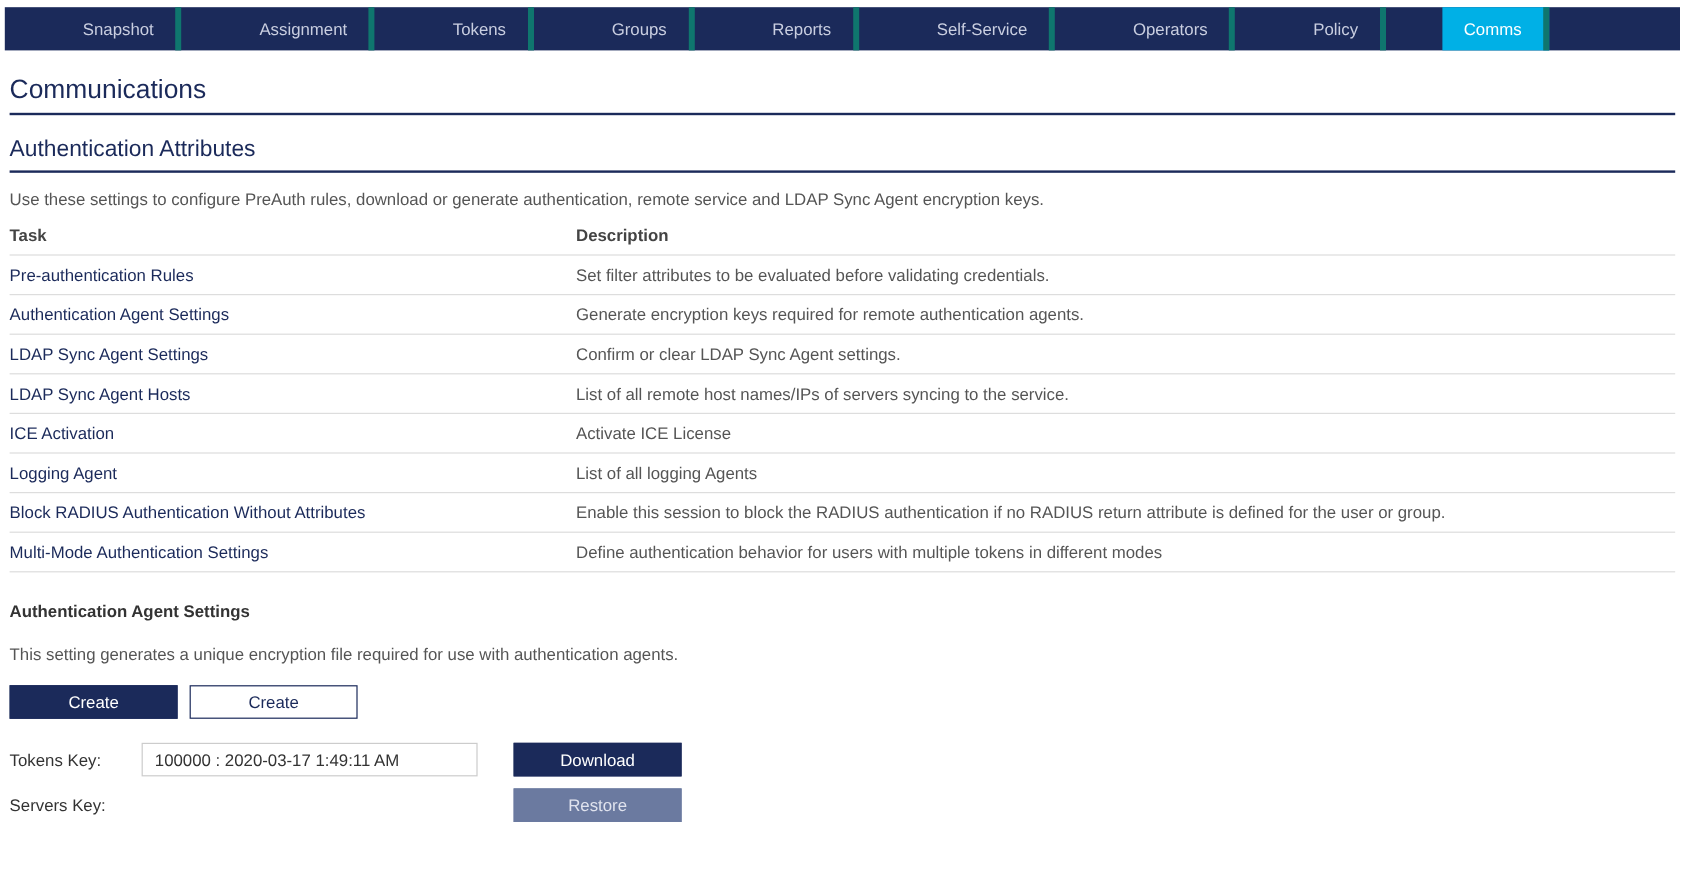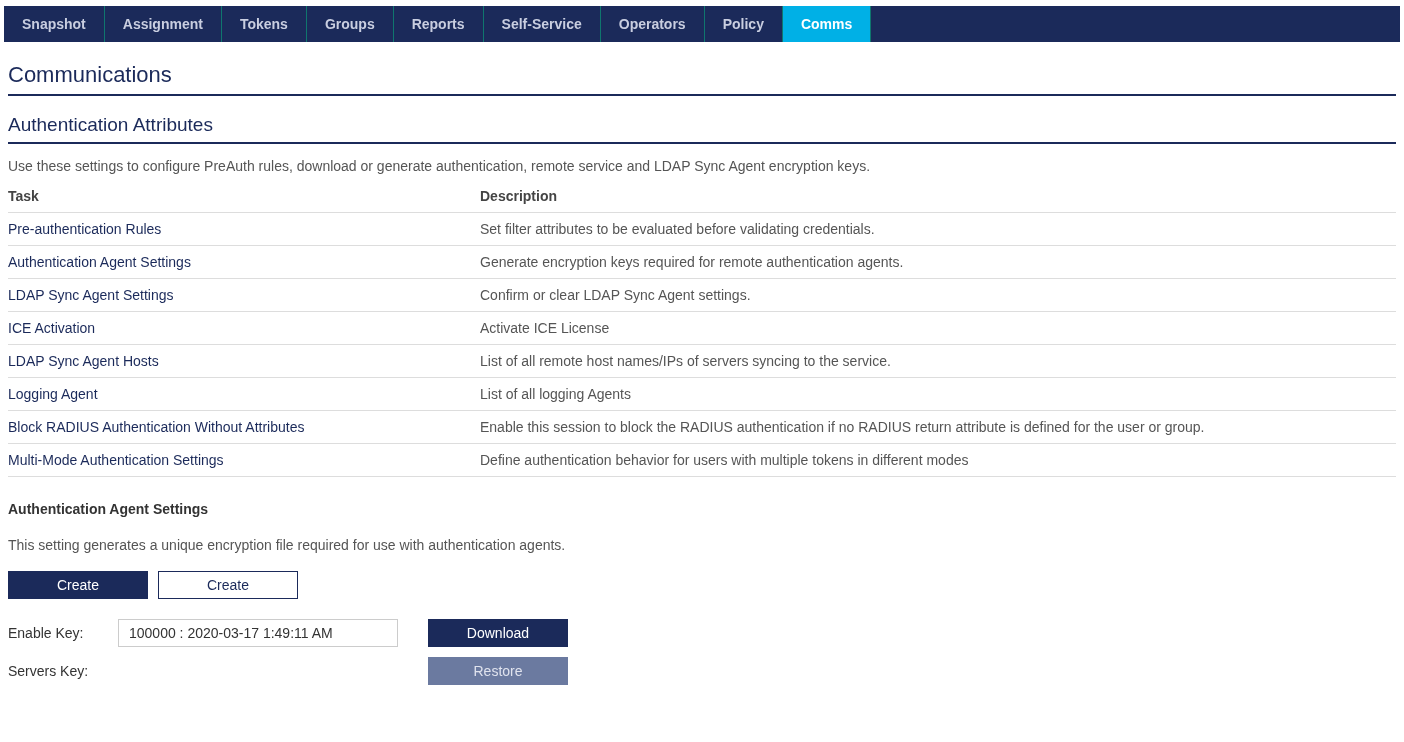--- a/index.html
+++ b/index.html
@@ -11,28 +11,29 @@
     width: 1404px;
   }
   .navbar {
     display: flex;
     background: #1b2a5a;
     height: 36px;
     margin: 6px 4px 0 4px;
   }
   .nav-tab {
     color: #c9cee0;
-    font-weight: bold;
+    font-weight: normal;
     padding: 0 18px;
     height: 100%;
     display: flex;
     align-items: center;
-    border-right: 1px solid #0f766e;
+    border-right: 5px solid #0f766e;
     cursor: pointer;
     font-size: 14px;
+    margin-left: 47px;
   }
   .nav-tab.active {
     background: #00b0e6;
     color: #fff;
   }
   .content {
     padding: 10px 8px 0 8px;
   }
   h1.page-title {
     font-size: 22px;
@@ -180,26 +181,26 @@
       </tr>
       <tr>
         <td><a class="task-link">Authentication Agent Settings</a></td>
         <td class="task-desc">Generate encryption keys required for remote authentication agents.</td>
       </tr>
       <tr>
         <td><a class="task-link">LDAP Sync Agent Settings</a></td>
         <td class="task-desc">Confirm or clear LDAP Sync Agent settings.</td>
       </tr>
       <tr>
+        <td><a class="task-link">LDAP Sync Agent Hosts</a></td>
+        <td class="task-desc">List of all remote host names/IPs of servers syncing to the service.</td>
+      </tr>
+      <tr>
         <td><a class="task-link">ICE Activation</a></td>
         <td class="task-desc">Activate ICE License</td>
-      </tr>
-      <tr>
-        <td><a class="task-link">LDAP Sync Agent Hosts</a></td>
-        <td class="task-desc">List of all remote host names/IPs of servers syncing to the service.</td>
       </tr>
       <tr>
         <td><a class="task-link">Logging Agent</a></td>
         <td class="task-desc">List of all logging Agents</td>
       </tr>
       <tr>
         <td><a class="task-link">Block RADIUS Authentication Without Attributes</a></td>
         <td class="task-desc">Enable this session to block the RADIUS authentication if no RADIUS return attribute is defined for the user or group.</td>
       </tr>
       <tr>
@@ -211,21 +212,21 @@
 
   <div class="subsection-title">Authentication Agent Settings</div>
   <div class="subsection-desc">This setting generates a unique encryption file required for use with authentication agents.</div>
 
   <div class="btn-row">
     <button class="btn btn-primary">Create</button>
     <button class="btn btn-secondary">Create</button>
   </div>
 
   <div class="key-grid">
-    <div class="key-label">Enable Key:</div>
+    <div class="key-label">Tokens Key:</div>
     <input class="key-input" type="text" value="100000 : 2020-03-17 1:49:11 AM" style="">
     <button class="btn btn-primary">Download</button>
 
     <div class="key-label">Servers Key:</div>
     <div class="empty-cell"></div>
     <button class="btn btn-disabled">Restore</button>
   </div>
 
 </div>
 

